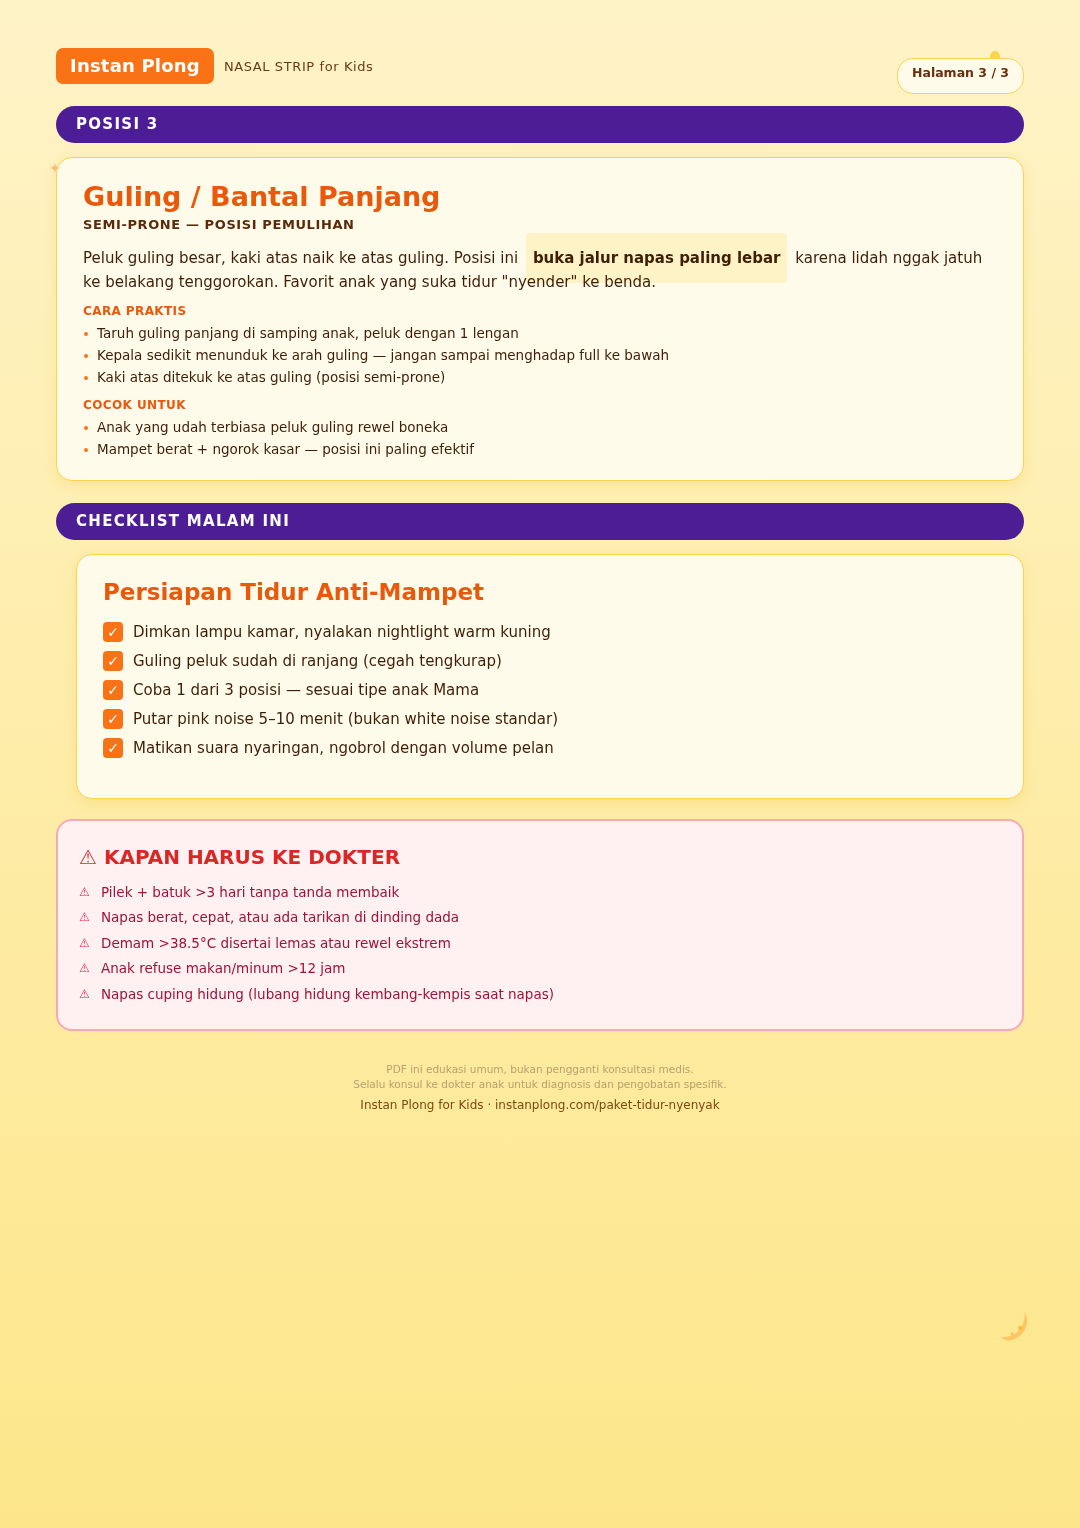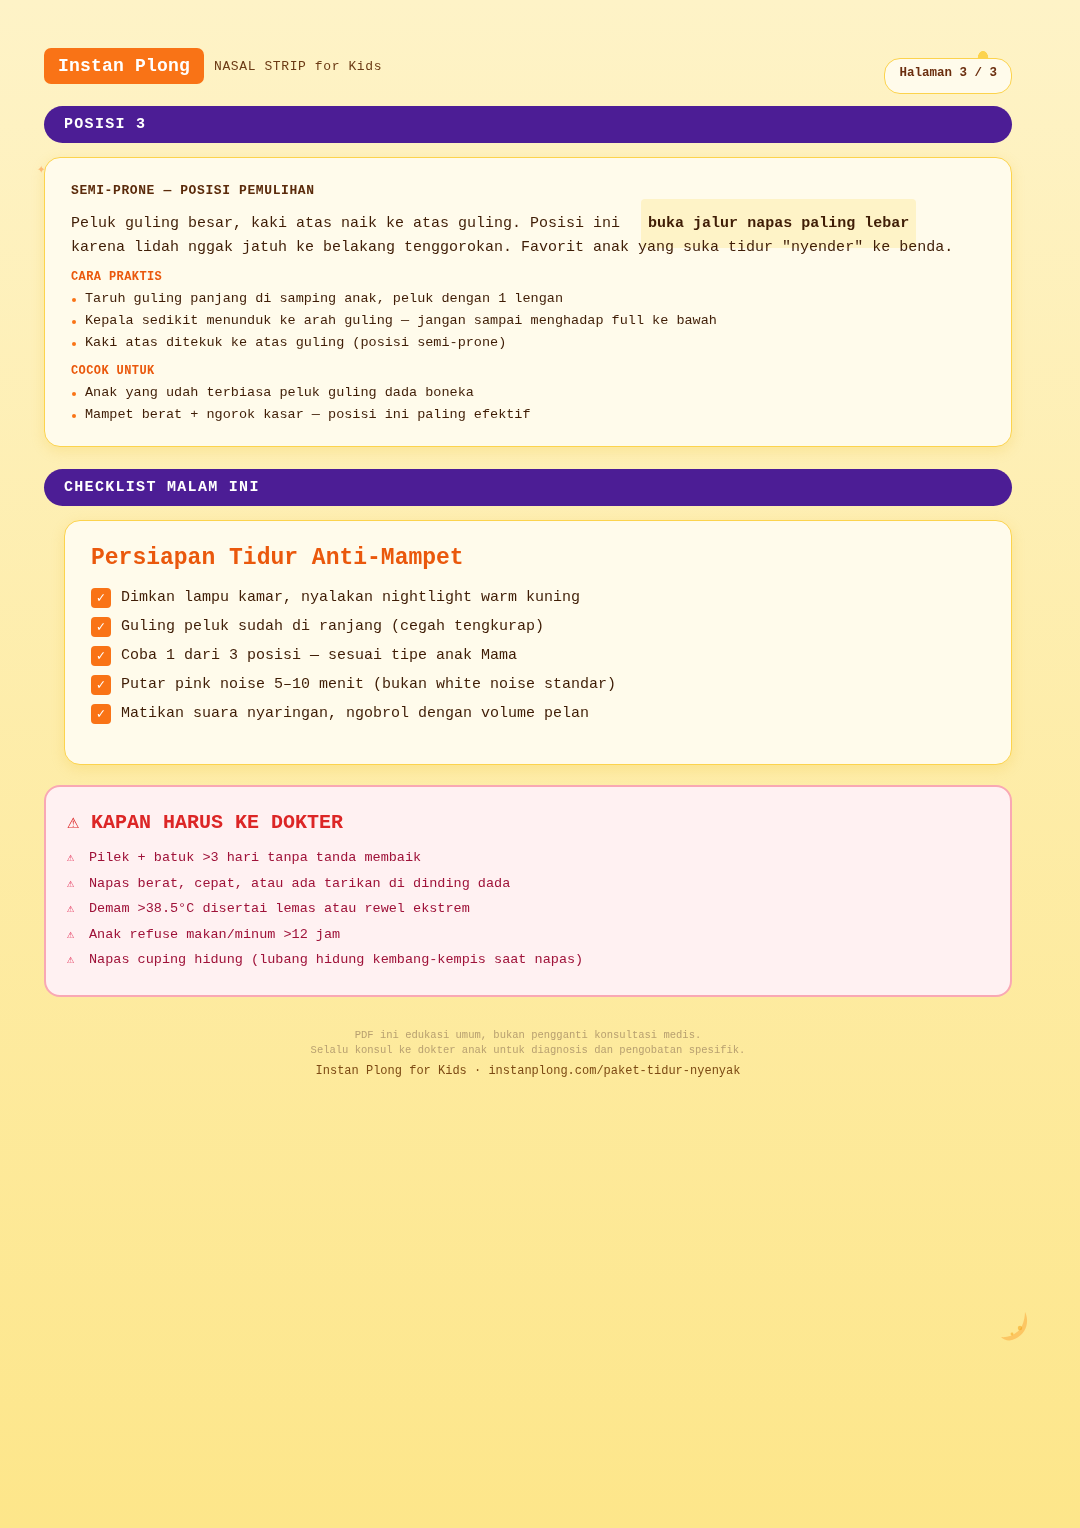--- a/index.html
+++ b/index.html
@@ -4,21 +4,21 @@
   <style>
     * { box-sizing: border-box; margin: 0; padding: 0; }
     html, body { width: 1080px; height: 1528px; }
     body {
       font-family: "DejaVu Sans", sans-serif;
       background: linear-gradient(180deg, #fef3c7 0%, #fde68a 100%);
       position: relative;
       overflow: hidden;
       color: #5a2a0a;
     }
-    .page { position: absolute; left: 44px; top: 48px; width: 968px; font-family: Liberation Mono, monospace; }
+    .page { position: absolute; left: 56px; top: 48px; width: 968px; }
 
     
     .header { display: flex; align-items: center; justify-content: space-between; height: 36px; }
     .brand { display: flex; align-items: center; gap: 10px; }
     .brand-pill {
       background: #f97316; color: #fff; font-weight: bold;
       font-size: 18px; padding: 0 14px; height: 36px; line-height: 36px;
       border-radius: 7px; letter-spacing: 0.2px;
     }
     .brand-sub { font-size: 13px; color: #6b3a14; letter-spacing: 0.6px; }
@@ -46,21 +46,21 @@
       position: relative;
       background: #fffbeb; border: 1.5px solid #fcd34d; border-radius: 16px;
       margin-top: 14px; padding: 22px 26px 20px;
       box-shadow: 0 4px 14px rgba(234, 179, 8, 0.18);
     }
     .card-title { font-size: 27px; font-weight: bold; color: #ea580c; line-height: 34px; }
     .card-subtitle { font-size: 13px; font-weight: bold; letter-spacing: 0.6px; color: #5a2a0a; margin-top: 3px; }
     .card-desc { font-size: 15px; line-height: 24px; margin-top: 14px; color: #3f1d06; }
     .hl {
       background: #fef3c7; font-weight: bold; padding: 16px 7px; border-radius: 4px;
-      margin: 0 12px; color: #3f1d06;
+      margin: 0 3px; color: #3f1d06;
     }
     .sub-heading {
       font-size: 12px; font-weight: bold; color: #ea580c; letter-spacing: 0.4px;
       margin-top: 10px;
     }
     .bullets { list-style: none; margin-top: 4px; }
     .bullets li {
       font-size: 13.5px; line-height: 22px; color: #3f1d06; padding-left: 14px; position: relative;
     }
     .bullets li::before {
@@ -116,33 +116,34 @@
     <div class="page-badge">
       <span class="bump"></span>
       <span>Halaman 3 / 3</span>
     </div>
   </div>
 
   <div class="section-bar">POSISI 3</div>
 
   <div class="card">
     <span class="sparkle">✦</span>
+    <div class="card-title">Guling / Bantal Panjang</div>
     <div class="card-subtitle">SEMI-PRONE — POSISI PEMULIHAN</div>
     <p class="card-desc"><span>Peluk guling besar, kaki atas naik ke atas guling. Posisi ini</span> <span class="hl">buka jalur napas paling lebar</span> <span>karena lidah nggak jatuh ke belakang tenggorokan. Favorit anak yang suka tidur "nyender" ke benda.</span></p>
 
     <div class="sub-heading">CARA PRAKTIS</div>
     <ul class="bullets">
       <li>Taruh guling panjang di samping anak, peluk dengan 1 lengan</li>
       <li>Kepala sedikit menunduk ke arah guling — jangan sampai menghadap full ke bawah</li>
       <li>Kaki atas ditekuk ke atas guling (posisi semi-prone)</li>
     </ul>
 
     <div class="sub-heading">COCOK UNTUK</div>
     <ul class="bullets">
-      <li>Anak yang udah terbiasa peluk guling dada boneka</li>
+      <li>Anak yang udah terbiasa peluk guling rewel boneka</li>
       <li>Mampet berat + ngorok kasar — posisi ini paling efektif</li>
     </ul>
   </div>
 
   <div class="section-bar">CHECKLIST MALAM INI</div>
 
   <div class="card" style="padding-top:20px;padding-bottom:36px;margin-left:20px;">
     <div class="card-title" style="font-size:23px;">Persiapan Tidur Anti-Mampet</div>
     <ul class="check-list">
       <li>

